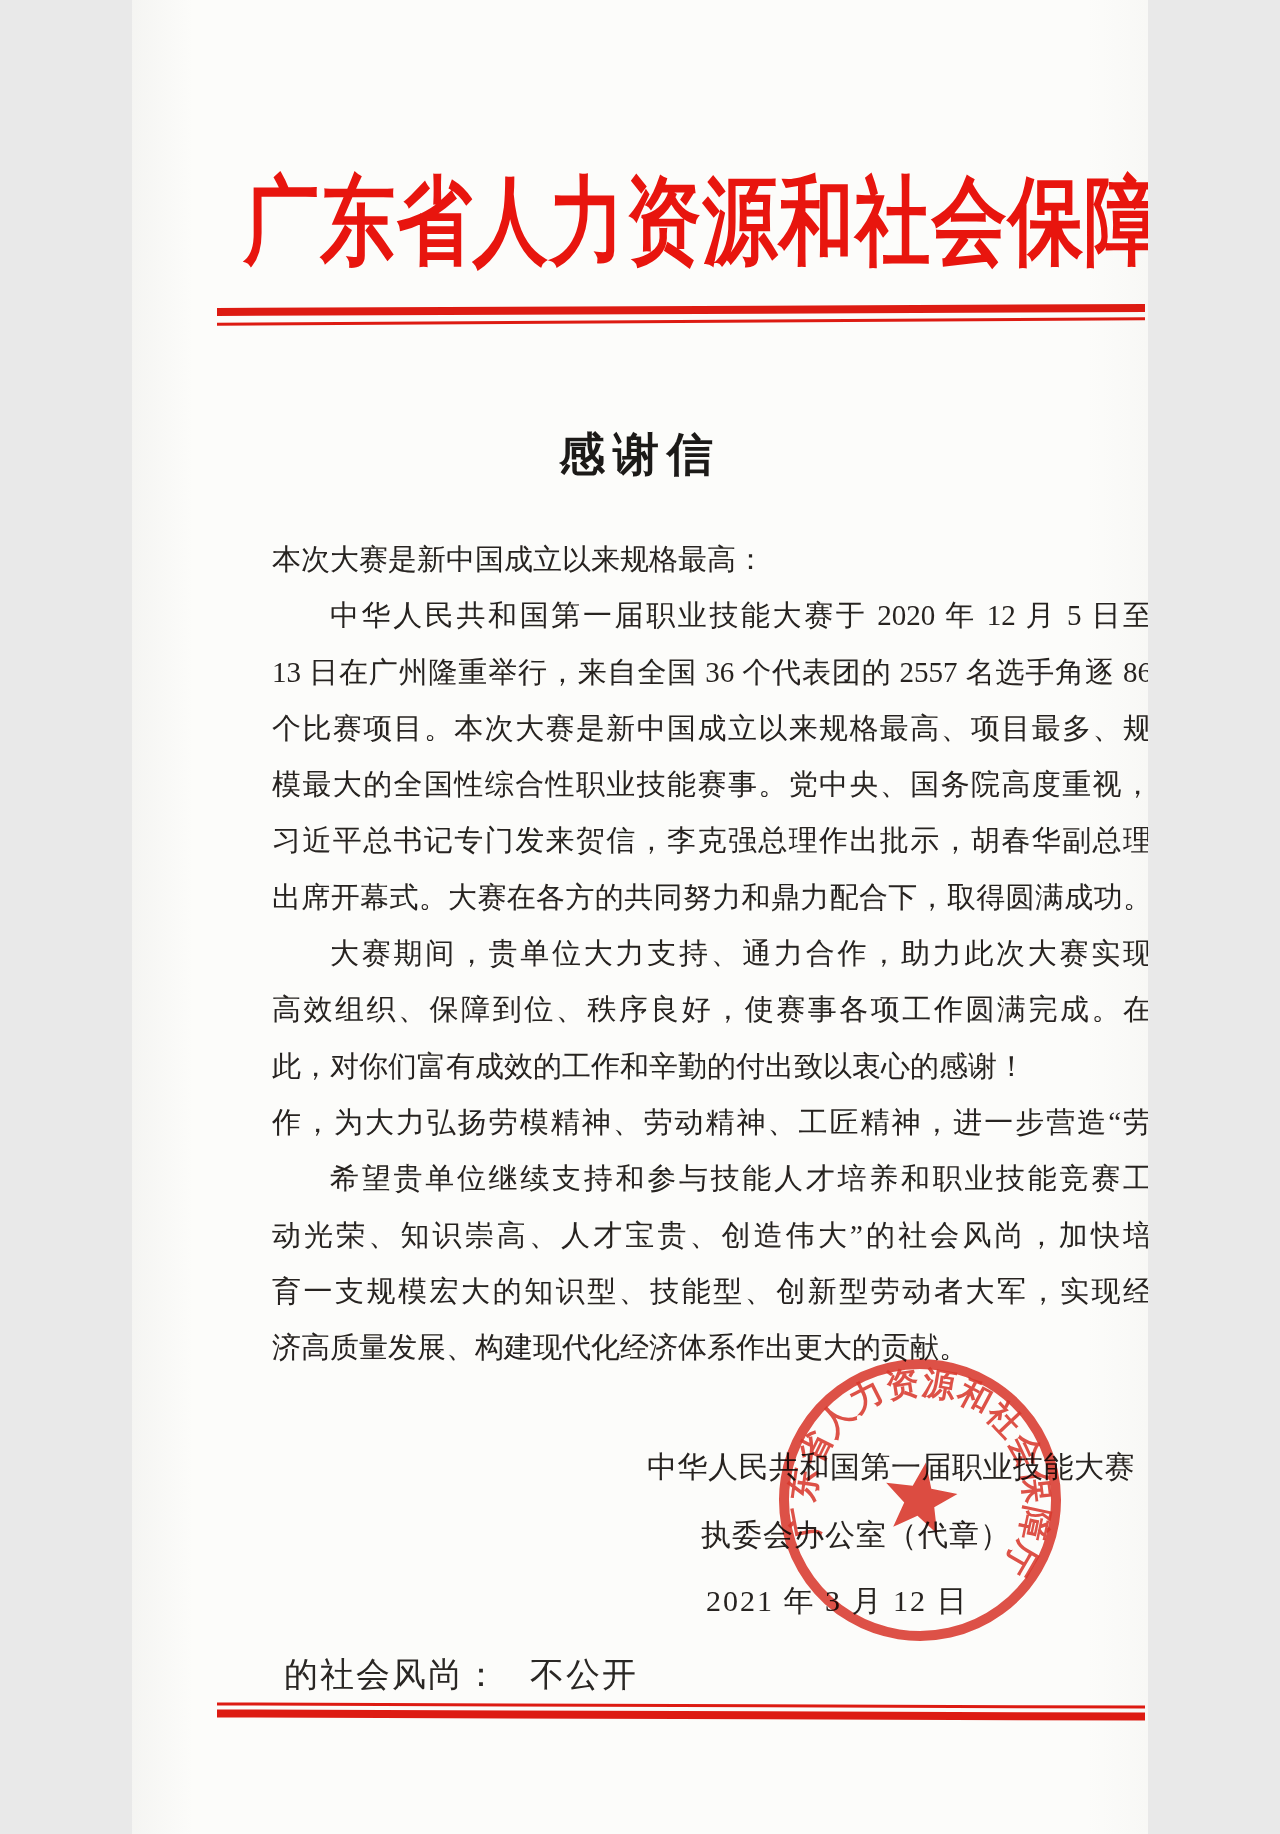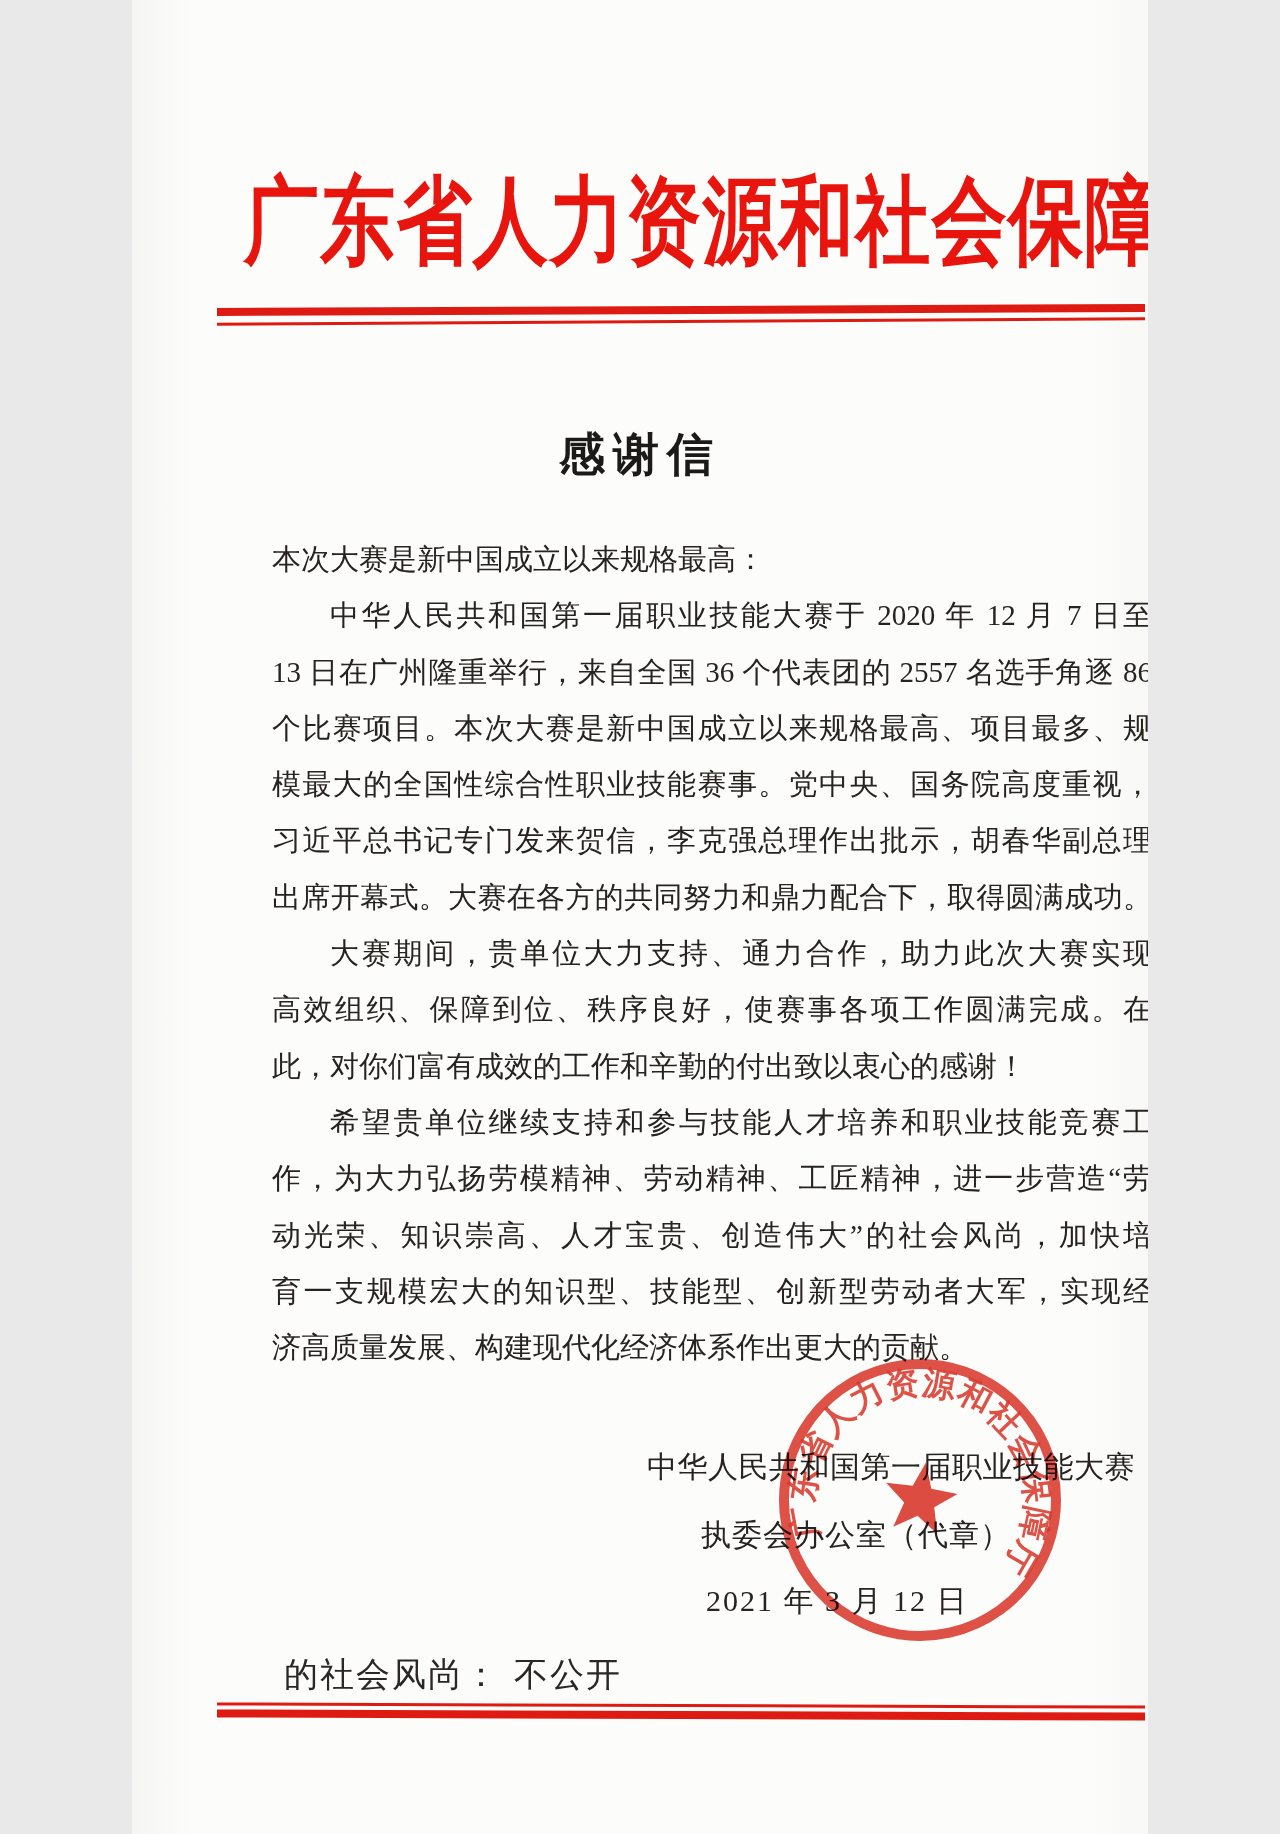--- a/index.html
+++ b/index.html
@@ -48,52 +48,52 @@
   .seal{
     position:absolute;left:638px;top:1350px;width:300px;height:300px;
     transform:rotate(9deg);
     mix-blend-mode:multiply;opacity:0.92;
   }
   .footer-publicity{
     position:absolute;top:1652px;left:152px;
     font-family:"Liberation Sans","DejaVu Sans",sans-serif;
     font-size:34px;color:#2a2724;letter-spacing:2px;
   }
-  .footer-publicity .value{margin-left:14px;}
+  .footer-publicity .value{margin-left:30px;}
   .rule-bottom{position:absolute;top:1704px;left:85px;width:928px;}
   .rule-bottom .thin{height:3px;background:#dd1b12;transform:rotate(0.2deg);}
   .rule-bottom .thick{height:8px;background:#dd1b12;margin-top:4px;transform:rotate(0.2deg);}
 </style>
 </head>
 <body>
 
 <div class="page">
 
   <div class="agency">广东省人力资源和社会保障厅</div>
 
   <div class="rule-top">
     <div class="thick"></div>
     <div class="thin"></div>
   </div>
 
   <div class="doc-title">感谢信</div>
 
   <div class="body-block">
     <div class="line">本次大赛是新中国成立以来规格最高：</div>
-    <div class="line j indent">中华人民共和国第一届职业技能大赛于 2020 年 12 月 7 日至</div>
+    <div class="line j indent">中华人民共和国第一届职业技能大赛于 2020 年 12 月 5 日至</div>
     <div class="line j">13 日在广州隆重举行，来自全国 36 个代表团的 2557 名选手角逐 86</div>
     <div class="line j">个比赛项目。本次大赛是新中国成立以来规格最高、项目最多、规</div>
     <div class="line j">模最大的全国性综合性职业技能赛事。党中央、国务院高度重视，</div>
     <div class="line j">习近平总书记专门发来贺信，李克强总理作出批示，胡春华副总理</div>
     <div class="line j">出席开幕式。大赛在各方的共同努力和鼎力配合下，取得圆满成功。</div>
     <div class="line j indent">大赛期间，贵单位大力支持、通力合作，助力此次大赛实现</div>
     <div class="line j">高效组织、保障到位、秩序良好，使赛事各项工作圆满完成。在</div>
     <div class="line">此，对你们富有成效的工作和辛勤的付出致以衷心的感谢！</div>
+    <div class="line j">作，为大力弘扬劳模精神、劳动精神、工匠精神，进一步营造“劳</div>
     <div class="line j indent">希望贵单位继续支持和参与技能人才培养和职业技能竞赛工</div>
-    <div class="line j">作，为大力弘扬劳模精神、劳动精神、工匠精神，进一步营造“劳</div>
     <div class="line j">动光荣、知识崇高、人才宝贵、创造伟大”的社会风尚，加快培</div>
     <div class="line j">育一支规模宏大的知识型、技能型、创新型劳动者大军，实现经</div>
     <div class="line">济高质量发展、构建现代化经济体系作出更大的贡献。</div>
   </div>
 
   <div class="signoff-line signoff-org1">中华人民共和国第一届职业技能大赛</div>
   <div class="signoff-line signoff-org2">执委会办公室（代章）</div>
   <div class="signoff-line signoff-date">2021 年 3 月 12 日</div>
 
   <svg class="seal" viewBox="0 0 300 300">

